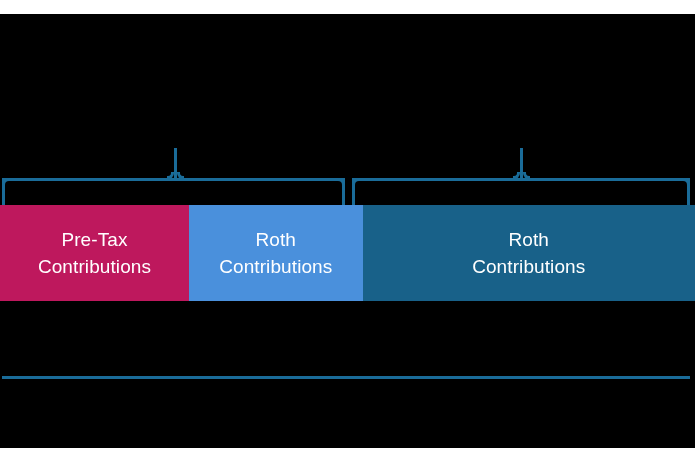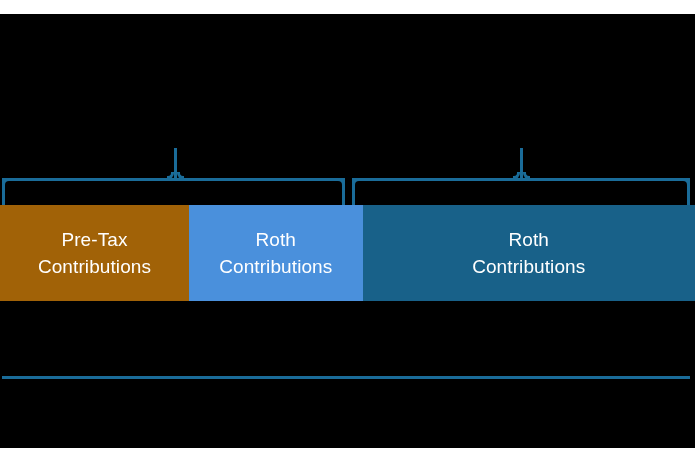--- a/index.html
+++ b/index.html
@@ -118,21 +118,21 @@
     flex-direction: column;
     align-items: center;
     justify-content: center;
     color: #ffffff;
     font-size: 19px;
     line-height: 27px;
     letter-spacing: 0.1px;
     text-align: center;
   }
   .segment .line { display: block; white-space: nowrap; }
-  #segment-pretax { width: 195px; background: #a16207; }
+  #segment-pretax { width: 195px; background: #be185d; }
   #segment-roth-1 { width: 179px; background: #4a90dc; }
   #segment-roth-2 { width: 343px; background: #186189; }
 
   
   .divider {
     position: absolute;
     left: 2px;
     top: 376px;
     width: 688px;
     height: 3px;

